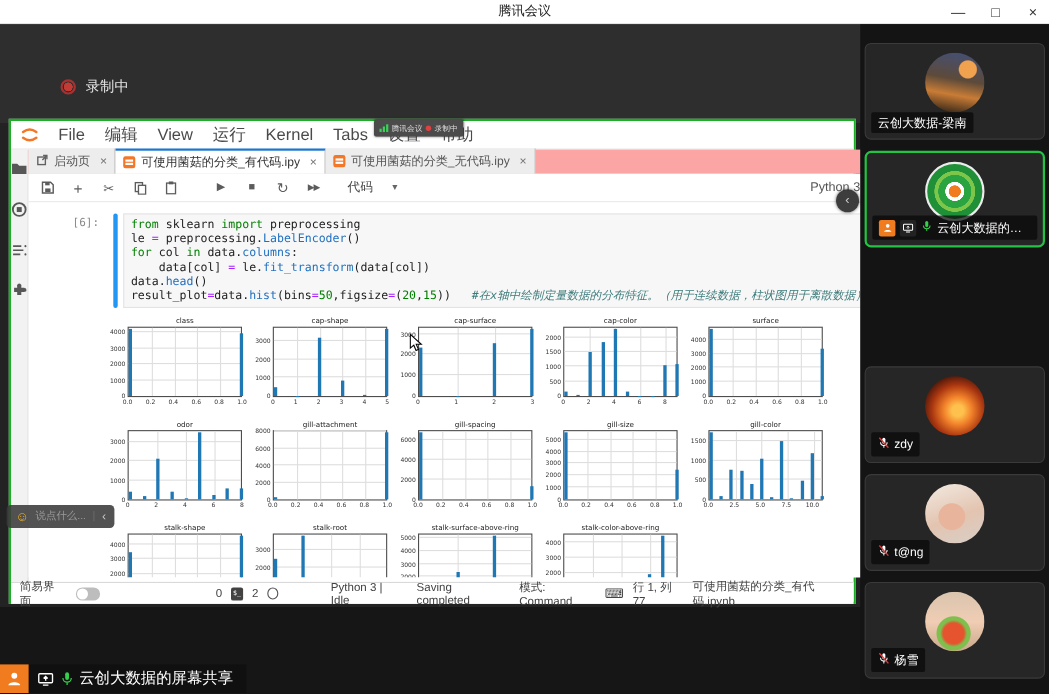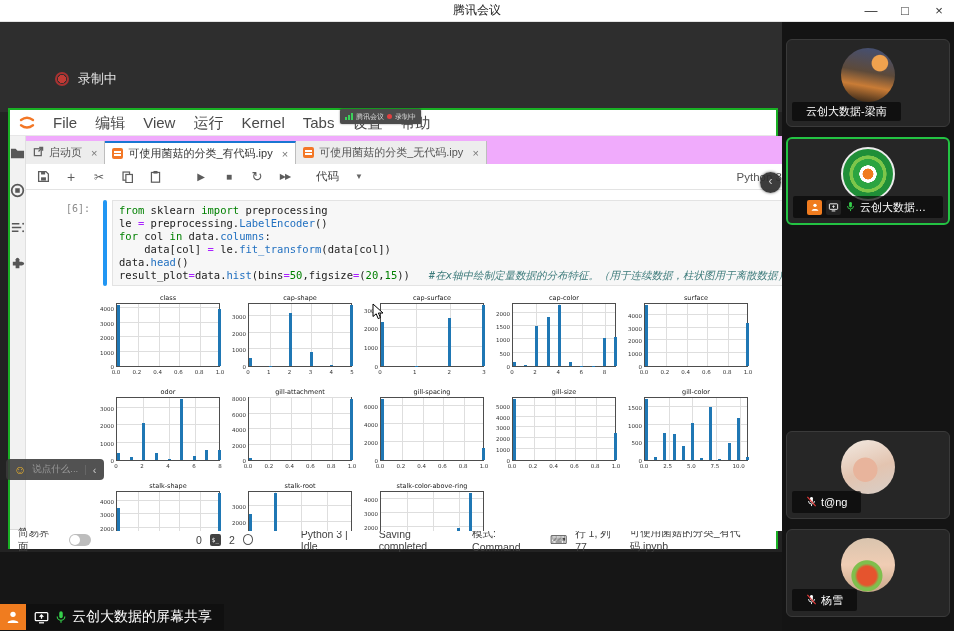--- a/index.html
+++ b/index.html
@@ -29,21 +29,21 @@
   .sig { display:flex; align-items:flex-end; gap:1px; }
   .sig i { display:block; width:2px; background:#3ad15a; }
   .overlay-badge .t { font-size:7px; color:#dcdcdc; }
   .overlay-badge .rdot { width:5px; height:5px; border-radius:50%; background:#e04040; }
 
   .jl-body { display:flex; height:393px; }
   .iconbar { width:28px; background:#f2f2f2; border-right:1px solid #e0e0e0; display:flex; flex-direction:column; align-items:center; padding-top:10px; gap:22px; }
   .iconbar svg { width:15px; height:15px; }
   .main { position:relative; flex:1; }
 
-  .tabbar { height:28px; background:#f0abfc; display:flex; align-items:flex-end; position:relative; }
+  .tabbar { height:22px; background:#fca5a5; display:flex; align-items:flex-end; position:relative; }
   .tab { height:23px; display:flex; align-items:center; gap:5px; padding:0 7px; background:#ededed; border-right:1px solid #bdbdbd; font-size:11px; color:#555; }
   .tab.active { background:#ffffff; border-top:2px solid #1976d2; color:#333; }
   .tab .close { color:#777; font-size:11px; margin-left:4px; }
   .tab-ic-nb { display:inline-block; width:11px; height:11px; background:#f37726; border-radius:2px; position:relative; }
   .tab-ic-nb:before { content:""; position:absolute; left:2px; top:3px; width:7px; height:1.5px; background:#fff; box-shadow:0 3px 0 #fff; }
   .gear { position:absolute; right:4px; top:2px; font-size:13px; color:#555; }
   .gear .g2 { font-size:9px; margin-left:-4px; }
 
   .toolbar { height:26px; background:#fff; border-bottom:1px solid #e3e3e3; display:flex; align-items:center; padding-left:10px; gap:14px; position:relative; }
   .tb { color:#5c5c5c; font-size:11px; width:14px; text-align:center; }
@@ -104,21 +104,21 @@
   .sidebar { position:absolute; left:782px; top:0; width:172px; height:609px; background:#141414; }
   .tile { position:absolute; left:4px; width:164px; height:88px; background:#262626; border:1px solid #3a3a3a; border-radius:6px; overflow:hidden; }
   .tile.active { border:2px solid #23c343; }
   .avatar { position:absolute; left:50%; top:8px; transform:translateX(-50%); width:54px; height:54px; border-radius:50%; }
   .av-city { background:radial-gradient(circle at 72% 28%, #f0a24e 0 14%, rgba(0,0,0,0) 16%), linear-gradient(190deg,#41507a 0%,#5d4a3a 45%,#c97c36 68%,#201a14 100%); }
   .av-logo { background:radial-gradient(circle at 50% 50%, #f07c1f 0 15%, #ffffff 16% 24%, #2aa441 25% 42%, #7dc64a 43% 52%, #1f8f38 53% 72%, #ffffff 73%); border:2px solid #ececec; }
   .av-toddler { background:radial-gradient(circle at 50% 38%, #e9d9c8 0 30%, rgba(0,0,0,0) 32%), linear-gradient(180deg,#c9c2ba 0%,#efe6d8 55%,#b3a291 100%); }
   .av-fire { background:radial-gradient(circle at 55% 58%, #ffc14d 0 12%, #f1802a 30%, #a83510 55%, #38120a 80%, #190805 100%); }
   .av-hand { background:radial-gradient(circle at 45% 55%, #e8b49c 0 28%, rgba(0,0,0,0) 30%), linear-gradient(160deg,#f2eae2 0%,#e3c4b0 55%,#d8cfc8 100%); }
   .av-melon { background:radial-gradient(circle at 48% 70%, #e5542e 0 20%, #7fbf4d 26% 32%, rgba(0,0,0,0) 34%), linear-gradient(180deg,#d9c4ae 0%,#f0cdb4 50%,#caa88a 100%); }
-  .namebar { position:absolute; left:5px; bottom:5px; display:flex; align-items:center; gap:4px; background:rgba(8,8,8,.72); padding:2px 14px; border-radius:2px; max-width:150px; }
+  .namebar { position:absolute; left:5px; bottom:5px; display:flex; align-items:center; gap:4px; background:rgba(8,8,8,.72); padding:2px 6px; border-radius:2px; max-width:150px; }
   .namebar .nm { color:#fff; font-size:11px; white-space:nowrap; overflow:hidden; text-overflow:ellipsis; }
   .namebar svg { width:11px; height:11px; flex:none; }
   .mini-p { width:15px; height:15px; background:#f07c1f; border-radius:2px; display:flex; align-items:center; justify-content:center; flex:none; }
   .mini-p svg { width:10px; height:10px; }
   .mini-s { width:15px; height:15px; background:#222; border-radius:2px; display:flex; align-items:center; justify-content:center; flex:none; }
   .mini-s svg { width:11px; height:11px; }
 
   .cursor { position:absolute; left:372px; top:281px; width:13px; height:17px; z-index:40; }
 </style>
 </head>
@@ -589,20 +589,39 @@
                       <div class="gl-h" style="bottom: 48.4262px;"></div>
                       <div class="gl-v" style="left: 26px;"></div>
                       <div class="gl-v" style="left: 52px;"></div>
                       <div class="gl-v" style="left: 78px;"></div>
                       <div class="bar" style="background: rgb(31, 119, 180); left: 0px; bottom: 0px; height: 40.0323px;"></div>
                       <div class="bar" style="background: rgb(31, 119, 180); left: 25px; bottom: 0px; height: 60.9524px;"></div>
                     </div>
                   </div>
                 </div>
                 <div class="sp">
+                  <div class="sp-title">stalk-surface-above-ring</div>
+                  <div class="sp-wrap">
+                    <span class="ylab" style="bottom: 23.5519px;">2000</span>
+                    <span class="ylab" style="bottom: 35.3279px;">3000</span>
+                    <span class="ylab" style="bottom: 47.1038px;">4000</span>
+                    <span class="ylab" style="bottom: 58.8798px;">5000</span>
+                    <div class="sp-plot">
+                      <div class="gl-h" style="bottom: 23.5519px;"></div>
+                      <div class="gl-h" style="bottom: 35.3279px;"></div>
+                      <div class="gl-h" style="bottom: 47.1038px;"></div>
+                      <div class="gl-h" style="bottom: 58.8798px;"></div>
+                      <div class="gl-v" style="left: 34.6667px;"></div>
+                      <div class="gl-v" style="left: 69.3333px;"></div>
+                      <div class="bar" style="background: rgb(31, 119, 180); left: 34px; bottom: 0px; height: 27.9326px;"></div>
+                      <div class="bar" style="background: rgb(31, 119, 180); left: 67px; bottom: 0px; height: 60.9524px;"></div>
+                    </div>
+                  </div>
+                </div>
+                <div class="sp">
                   <div class="sp-title">stalk-color-above-ring</div>
                   <div class="sp-wrap">
                     <span class="ylab" style="bottom: 27.3084px;">2000</span>
                     <span class="ylab" style="bottom: 40.9626px;">3000</span>
                     <span class="ylab" style="bottom: 54.6168px;">4000</span>
                     <div class="sp-plot">
                       <div class="gl-h" style="bottom: 27.3084px;"></div>
                       <div class="gl-h" style="bottom: 40.9626px;"></div>
                       <div class="gl-h" style="bottom: 54.6168px;"></div>
                       <div class="gl-v" style="left: 26px;"></div>
@@ -704,20 +723,32 @@
               </svg>
             </span>
             <span><svg viewBox="0 0 24 24">
                 <rect x="9" y="2" width="6" height="12" rx="3" fill="#35d04b"></rect>
                 <path d="M5.5 11a6.5 6.5 0 0 0 13 0" stroke="#35d04b" stroke-width="2" fill="none"></path>
                 <line x1="12" y1="18" x2="12" y2="22" stroke="#35d04b" stroke-width="2"></line>
               </svg></span>
             <span class="nm">云创大数据的屏...</span>
           </div>
         </div>
+        <div class="tile" style="top: 311px;">
+          <div class="avatar av-fire"></div>
+          <div class="namebar">
+            <span><svg viewBox="0 0 24 24">
+                <rect x="9" y="2" width="6" height="12" rx="3" fill="#ffffff"></rect>
+                <path d="M5.5 11a6.5 6.5 0 0 0 13 0" stroke="#ffffff" stroke-width="2" fill="none"></path>
+                <line x1="12" y1="18" x2="12" y2="22" stroke="#ffffff" stroke-width="2"></line>
+                <line x1="3" y1="2" x2="21" y2="22" stroke="#e23b3b" stroke-width="2.6"></line>
+              </svg></span>
+            <span class="nm">zdy</span>
+          </div>
+        </div>
         <div class="tile" style="top: 409px;">
           <div class="avatar av-hand"></div>
           <div class="namebar">
             <span><svg viewBox="0 0 24 24">
                 <rect x="9" y="2" width="6" height="12" rx="3" fill="#ffffff"></rect>
                 <path d="M5.5 11a6.5 6.5 0 0 0 13 0" stroke="#ffffff" stroke-width="2" fill="none"></path>
                 <line x1="12" y1="18" x2="12" y2="22" stroke="#ffffff" stroke-width="2"></line>
                 <line x1="3" y1="2" x2="21" y2="22" stroke="#e23b3b" stroke-width="2.6"></line>
               </svg></span>
             <span class="nm">t@ng</span>

